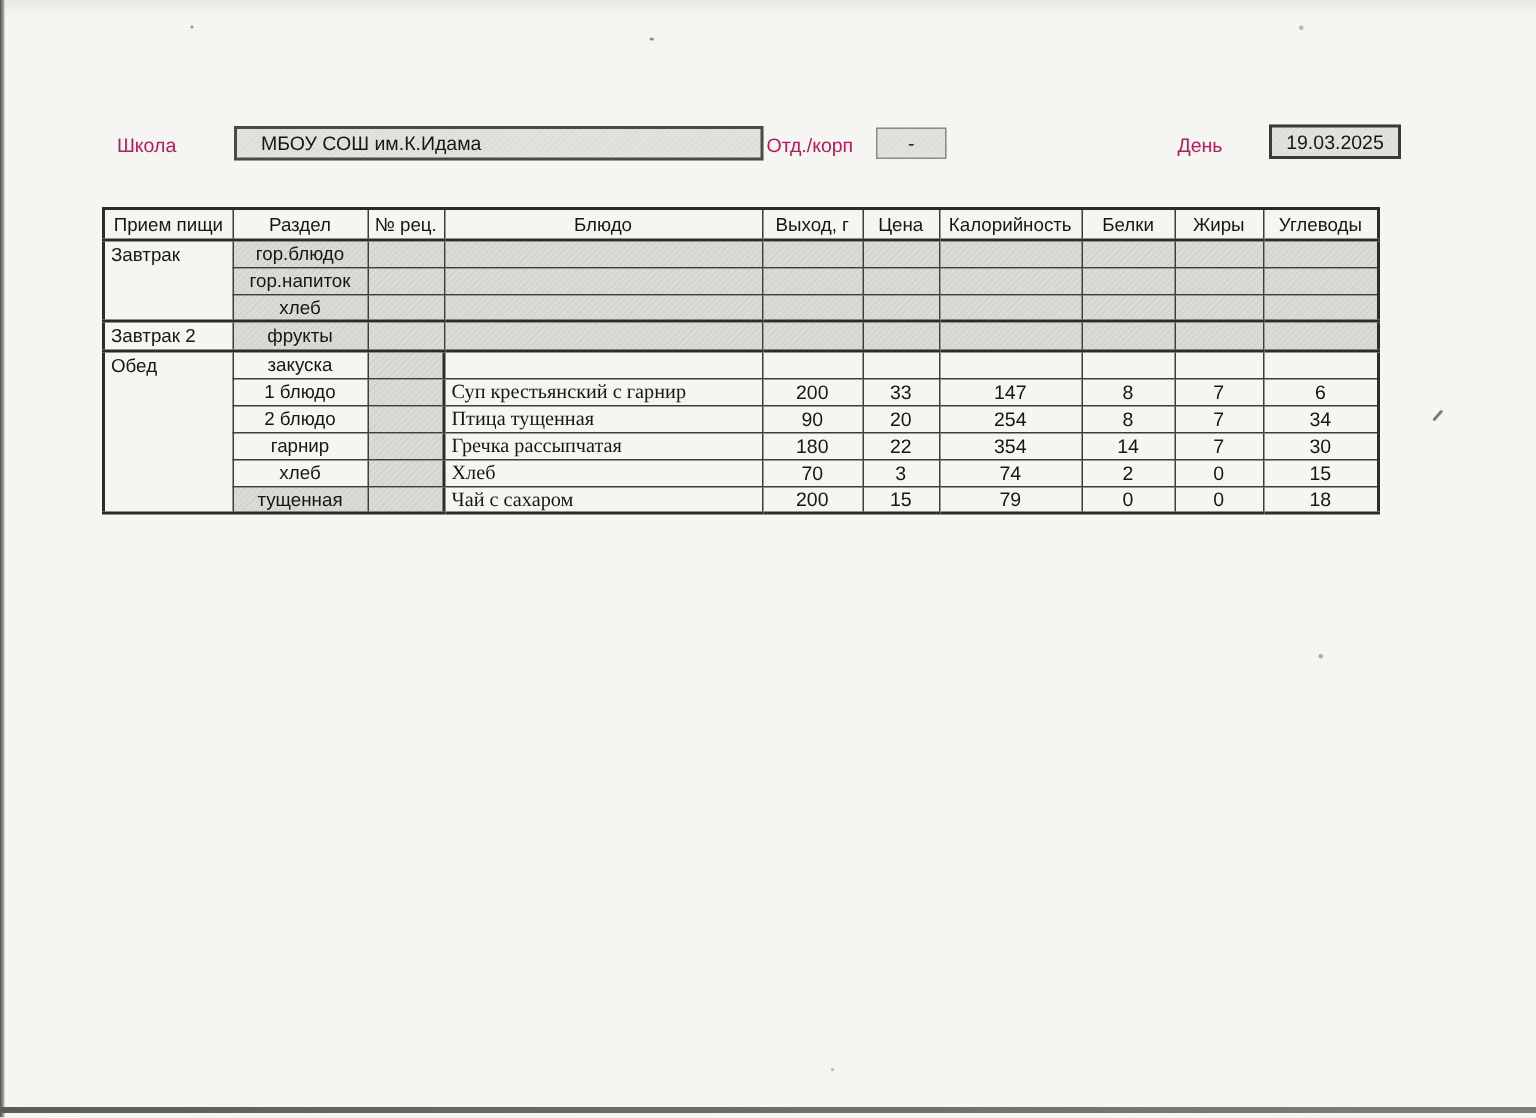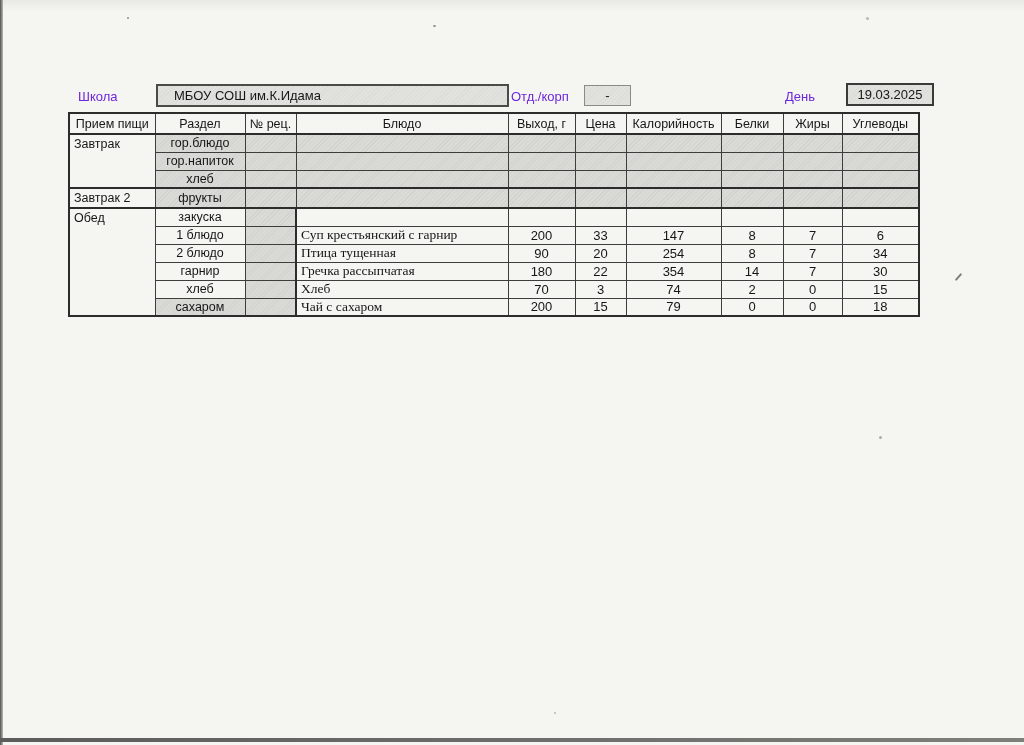--- a/index.html
+++ b/index.html
@@ -17,35 +17,35 @@
                 background: linear-gradient(to bottom, #e9e9e4, rgba(245,245,242,0)); }
   .edge-left  { position: absolute; left: 0; top: 0; bottom: 0; width: 3px;
                 background: linear-gradient(to right, #50504e, #b9b9b5); }
   .edge-bottom{ position: absolute; left: 0; right: 0; bottom: 3px; height: 4px;
                 background: linear-gradient(to right, #5c5c5a, #7e7e7b); }
   .speck { position: absolute; background: #8e8e8a; border-radius: 50%; }
   .mark-diag { position: absolute; width: 9px; height: 2px; background: #7d7d79;
                transform: rotate(-48deg); border-radius: 1px; }
 
   
-  .form-label { position: absolute; height: 20px; line-height: 20px; font-size: 13px; color: #6d28d9; }
+  .form-label { position: absolute; height: 20px; line-height: 20px; font-size: 13px; color: #be185d; }
   .form-box {
     position: absolute; box-sizing: border-box;
     background: #e0e0dc; border: 2px solid #4a4a47;
     font-size: 13px; color: #161616;
     display: flex; align-items: center;
     background-image: repeating-linear-gradient(135deg, rgba(0,0,0,0.02) 0 1px, rgba(255,255,255,0.05) 1px 3px);
   }
   .box-school { left: 156px; top: 84px; width: 353px; height: 23px; padding-left: 16px; }
   .box-dept   { left: 584px; top: 85px; width: 47px; height: 21px; border: 1px solid #8a8a86; justify-content: center; }
   .box-day    { left: 846px; top: 83px; width: 88px; height: 23px; justify-content: center; border-color: #3a3a38; }
 
   
   table.menu {
-    position: absolute; left: 68px; top: 112px;
+    position: absolute; left: 68px; top: 138px;
     border-collapse: collapse; table-layout: fixed;
     border: 2px solid #2c2c2a;
   }
   .menu th, .menu td {
     border: 1px solid #3d3d3b;
     padding: 0 4px; height: 18px;
     overflow: hidden; white-space: nowrap;
     font-size: 12.5px; color: #161616;
     box-sizing: border-box;
   }
@@ -220,21 +220,21 @@
           <td class="c-rec shaded"></td>
           <td class="serif thickleft">Хлеб</td>
           <td class="num">70</td>
           <td class="num">3</td>
           <td class="num">74</td>
           <td class="num">2</td>
           <td class="num">0</td>
           <td class="num">15</td>
         </tr>
         <tr class="group-end">
-          <td class="c-section shaded">сахаром</td>
+          <td class="c-section shaded">тущенная</td>
           <td class="c-rec shaded"></td>
           <td class="serif thickleft">Чай с сахаром</td>
           <td class="num">200</td>
           <td class="num">15</td>
           <td class="num">79</td>
           <td class="num">0</td>
           <td class="num">0</td>
           <td class="num">18</td>
         </tr>
       </tbody>

